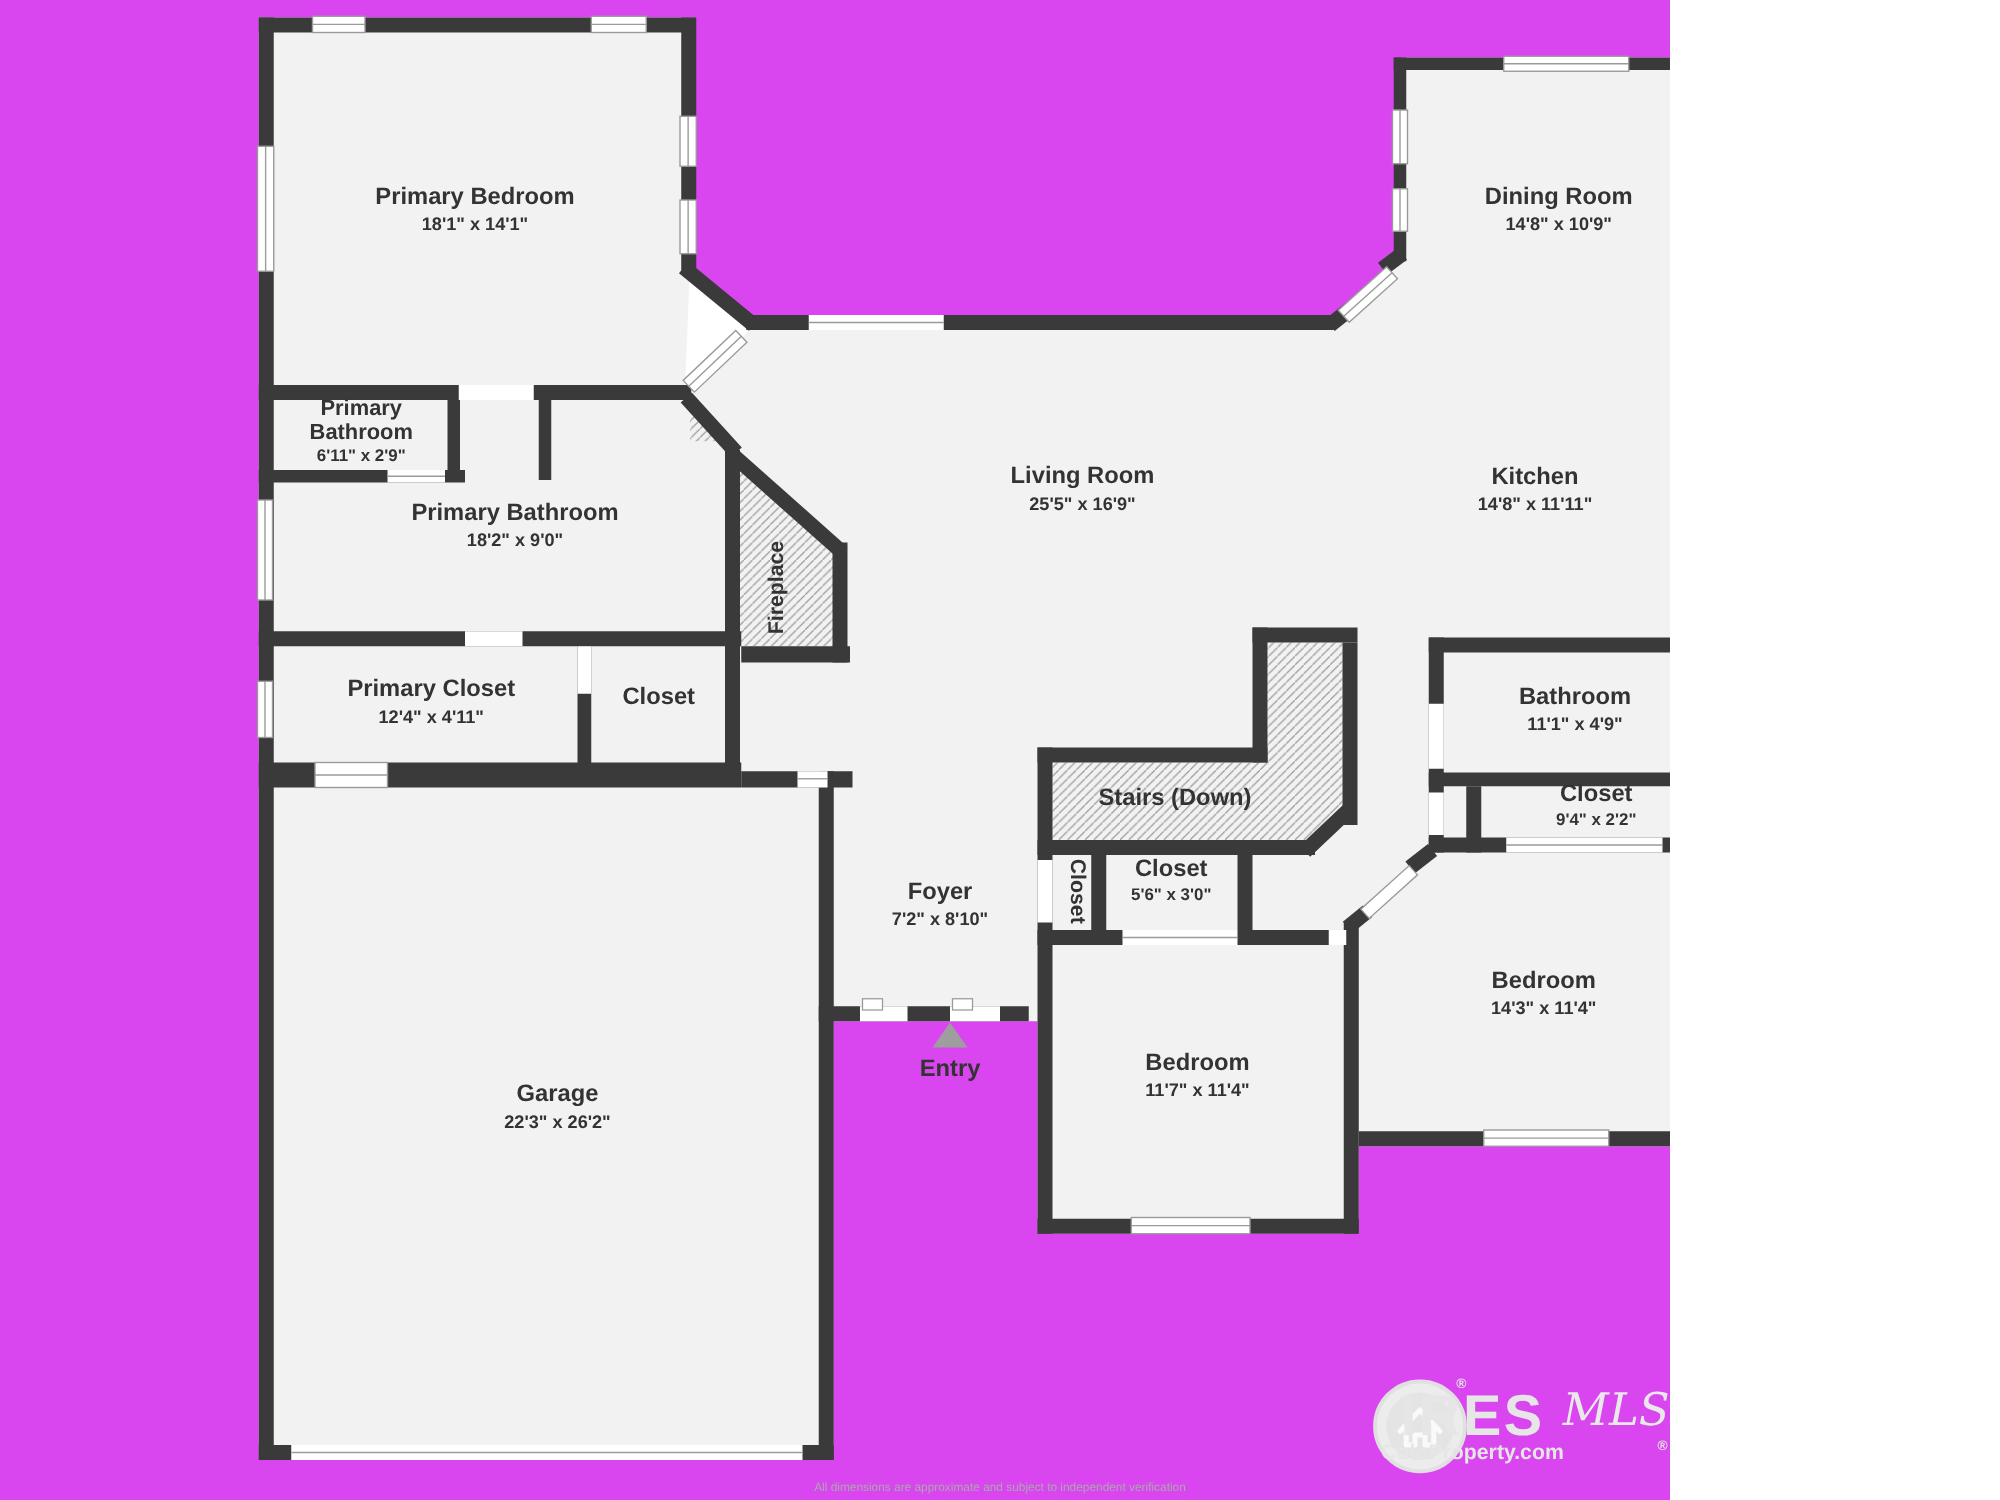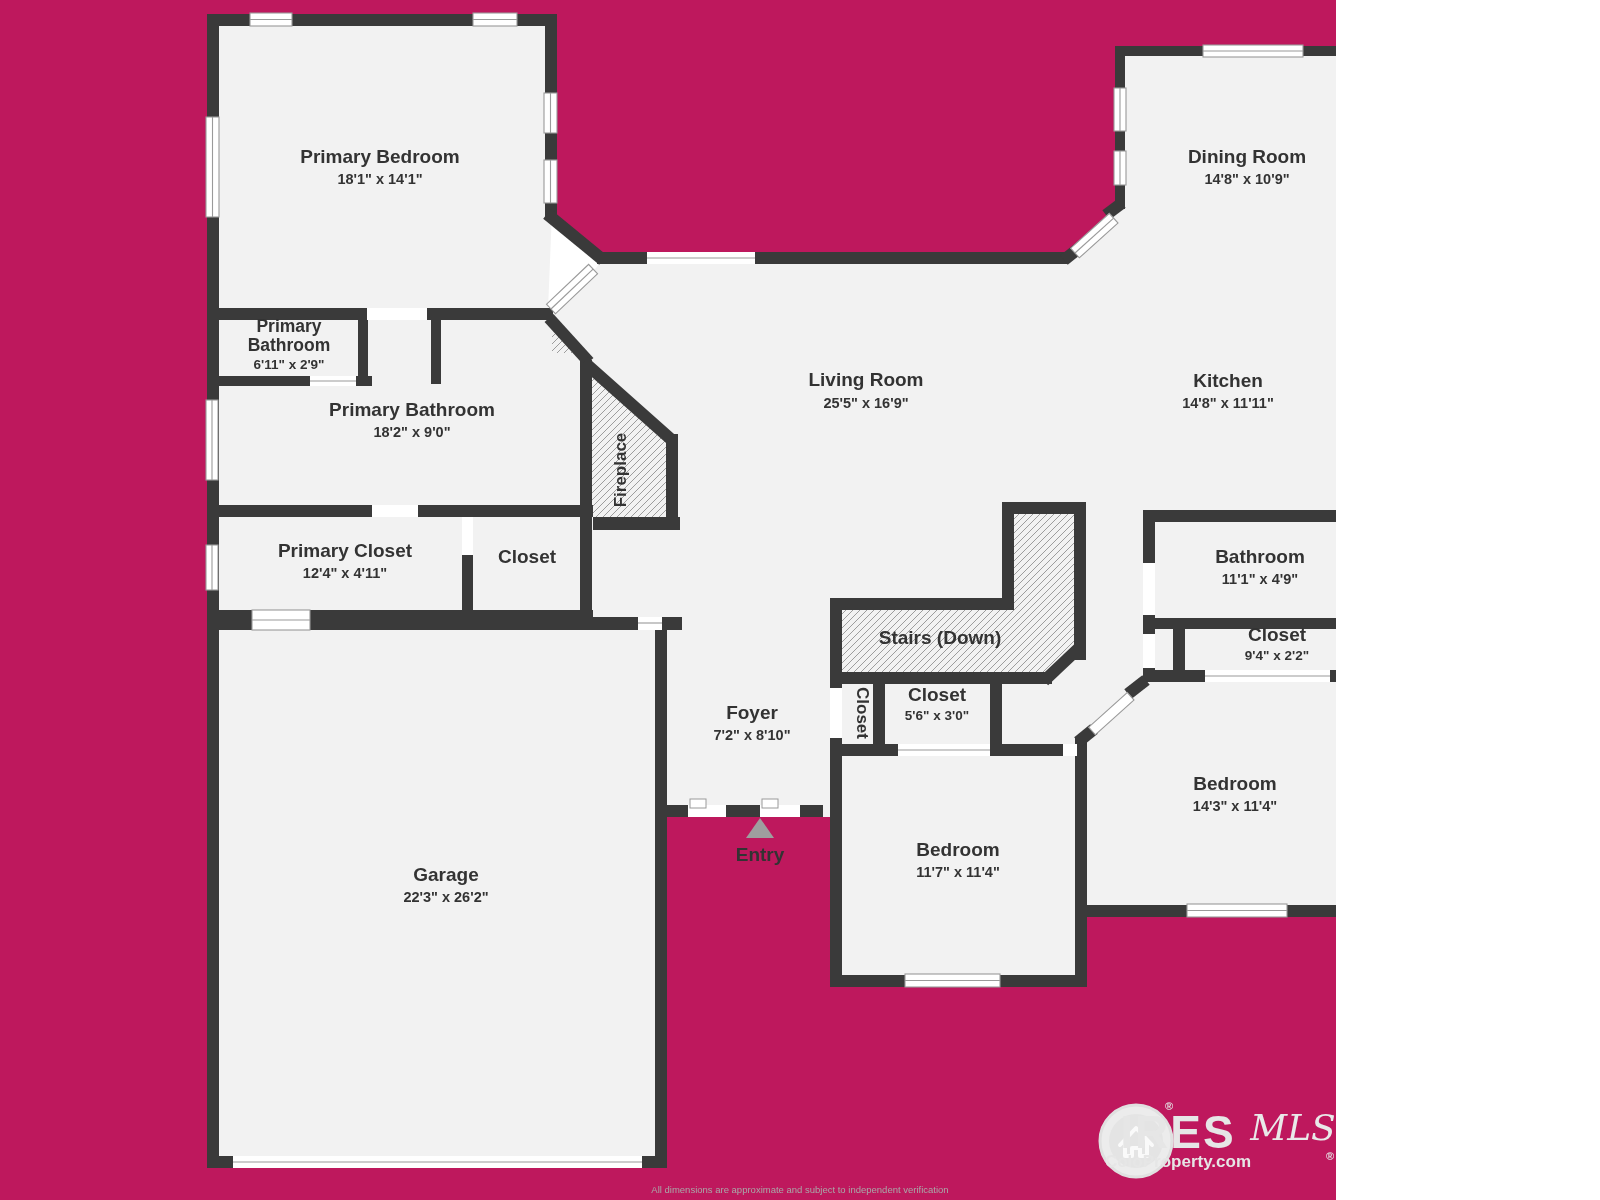--- a/index.html
+++ b/index.html
@@ -1,16 +1,16 @@
 <!DOCTYPE html>
 <html><head>
 <meta charset="utf-8">
 <style>
   html,body{margin:0;padding:0;background:#ffffff;}
-  .stage{width:1336px;height:1200px;position:relative;background:#be185d;overflow:hidden;}
+  .stage{width:1336px;height:1200px;position:relative;background:#d946ef;overflow:hidden;}
   svg{display:block;}
   .wall{fill:#3a3a3a;}
   .wline{stroke:#3a3a3a;stroke-width:12;fill:none;}
   .floor{fill:#f2f2f2;}
   .ext{fill:#ffffff;}
   .hatch{fill:url(#hatchP);}
   .win{fill:#ffffff;stroke:#9a9a9a;stroke-width:1.1;}
   .thr{fill:#ffffff;}
   .gap{fill:#ffffff;}
   .tline{stroke:#9a9a9a;stroke-width:1.1;}

